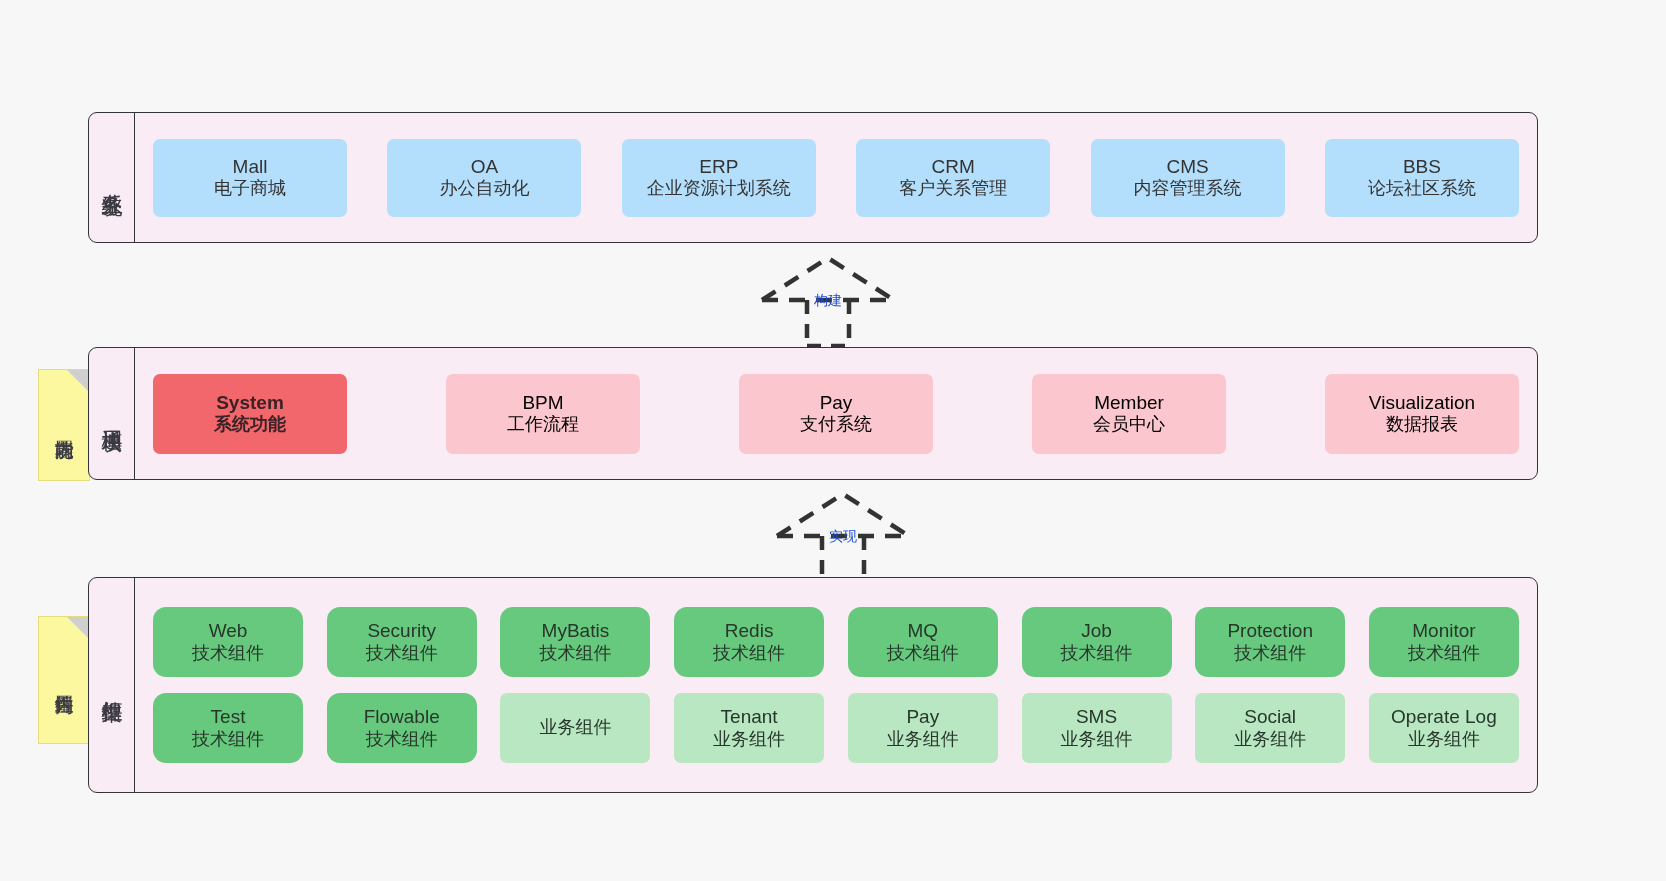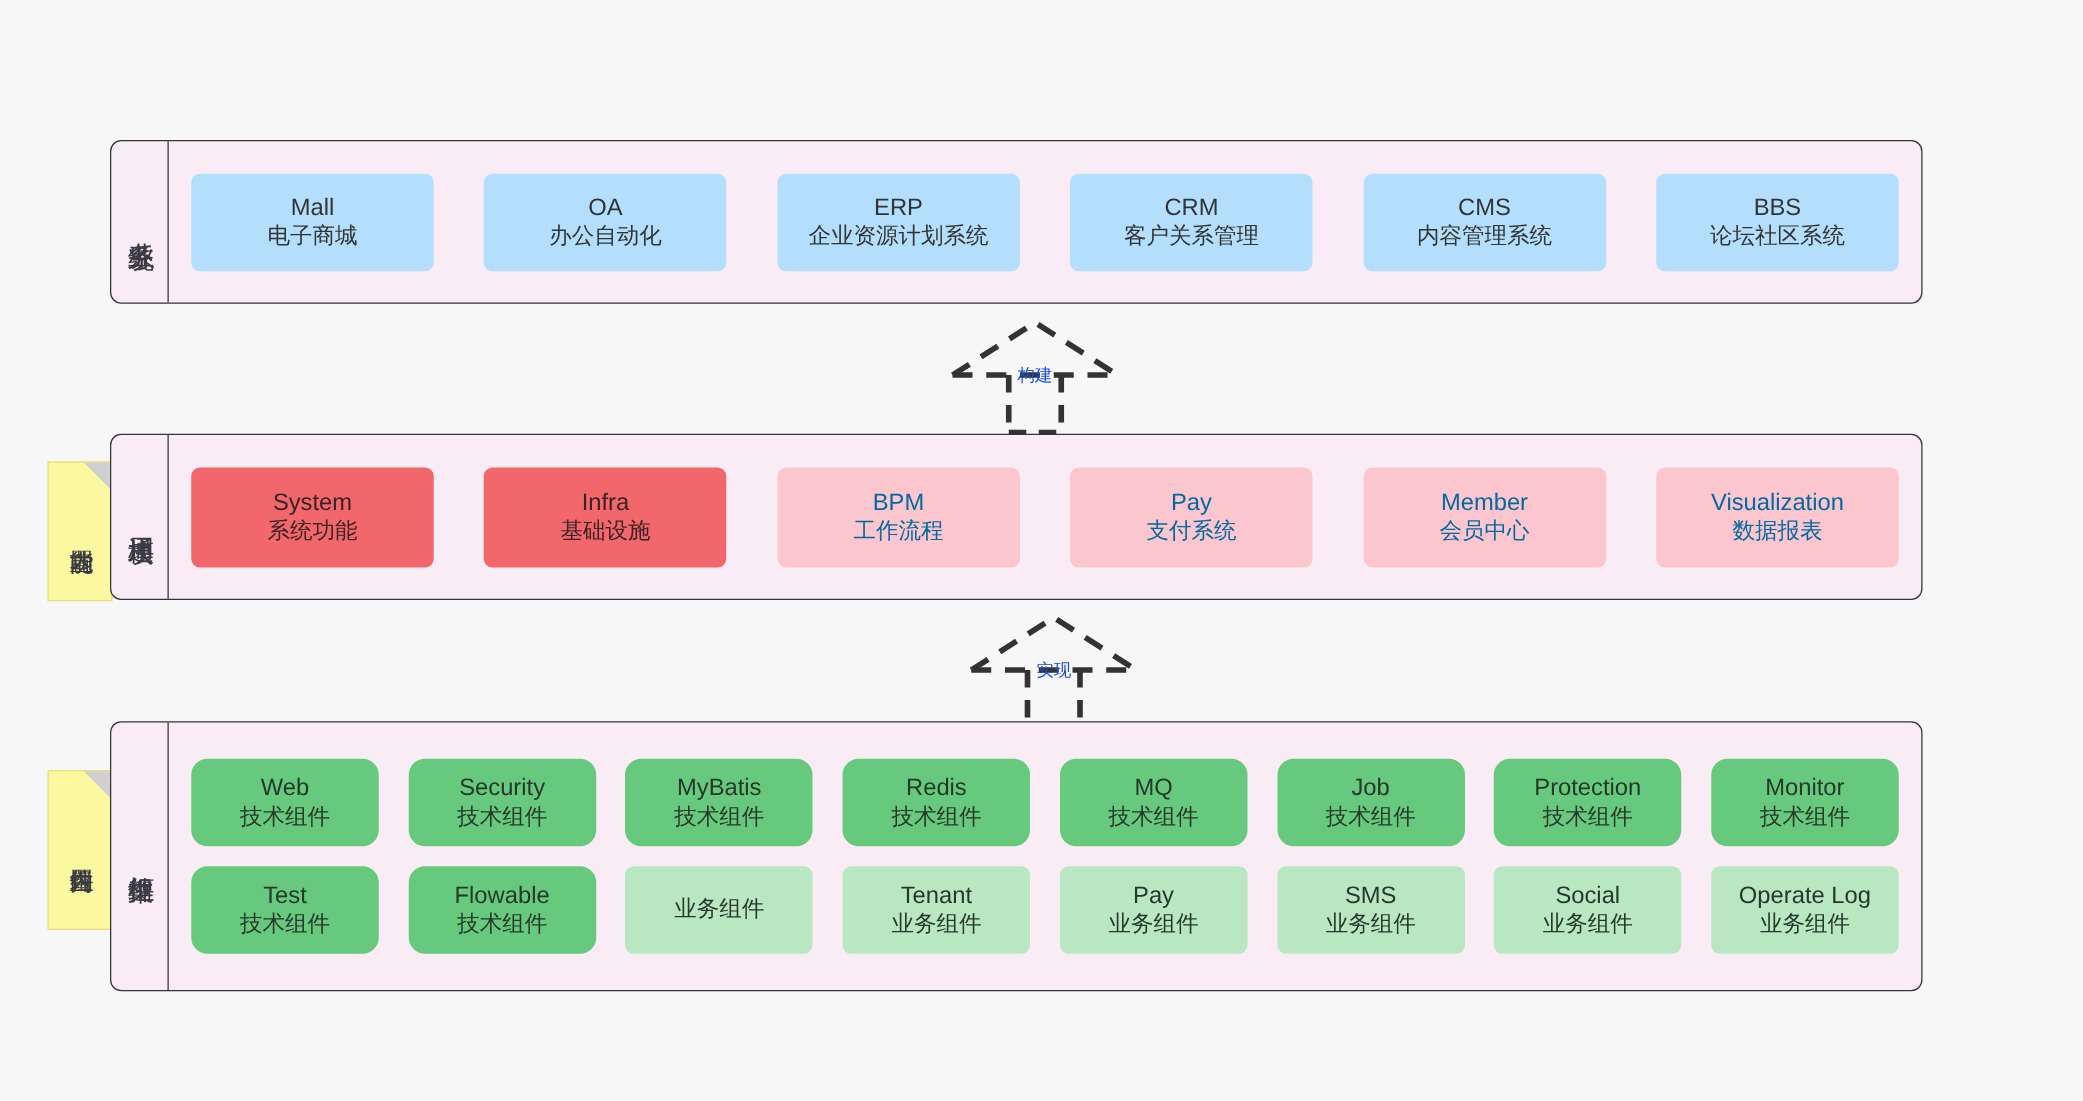--- a/index.html
+++ b/index.html
@@ -77,22 +77,22 @@
     justify-content: center;
     text-align: center;
     box-sizing: border-box;
     line-height: 1.22;
     padding: 4px 6px;
   }
   .card .en { font-size: 19px; }
   .card .cn { font-size: 18px; }
 
   .card.blue   { background: #b4dffc; color: #333333; }
-  .card.redd   { background: #f2676b; color: #3a2226; }
-  .card.pinkl  { background: #fbc6cd; color: #0369a1; }
+  .card.redd   { background: #f2676b; color: #3a2226; font-weight: bold; }
+  .card.pinkl  { background: #fbc6cd; color: #000000; }
   .card.greend { background: #67c97d; color: #27372b; border-radius: 13px; }
   .card.greenl { background: #b8e7c2; color: #27372b; }
 
   
   .biz-card   { width: 194px; height: 78px; }
   
   .mod-card   { width: 194px; height: 80px; }
   
   .fw-card    { width: 150px; height: 70px; }
 
@@ -196,24 +196,20 @@
   </div>
 
   <div class="layer" id="layer-modules" style="left:88px; top:347px; width:1450px; height:133px;">
     <div class="layer-title">通用模块</div>
     <div class="layer-body">
       <div class="row">
         <div class="card redd mod-card">
           <span class="en">System</span>
           <span class="cn">系统功能</span>
         </div>
-        <div class="card redd mod-card">
-          <span class="en">Infra</span>
-          <span class="cn">基础设施</span>
-        </div>
         <div class="card pinkl mod-card">
           <span class="en">BPM</span>
           <span class="cn">工作流程</span>
         </div>
         <div class="card pinkl mod-card">
           <span class="en">Pay</span>
           <span class="cn">支付系统</span>
         </div>
         <div class="card pinkl mod-card">
           <span class="en">Member</span>

